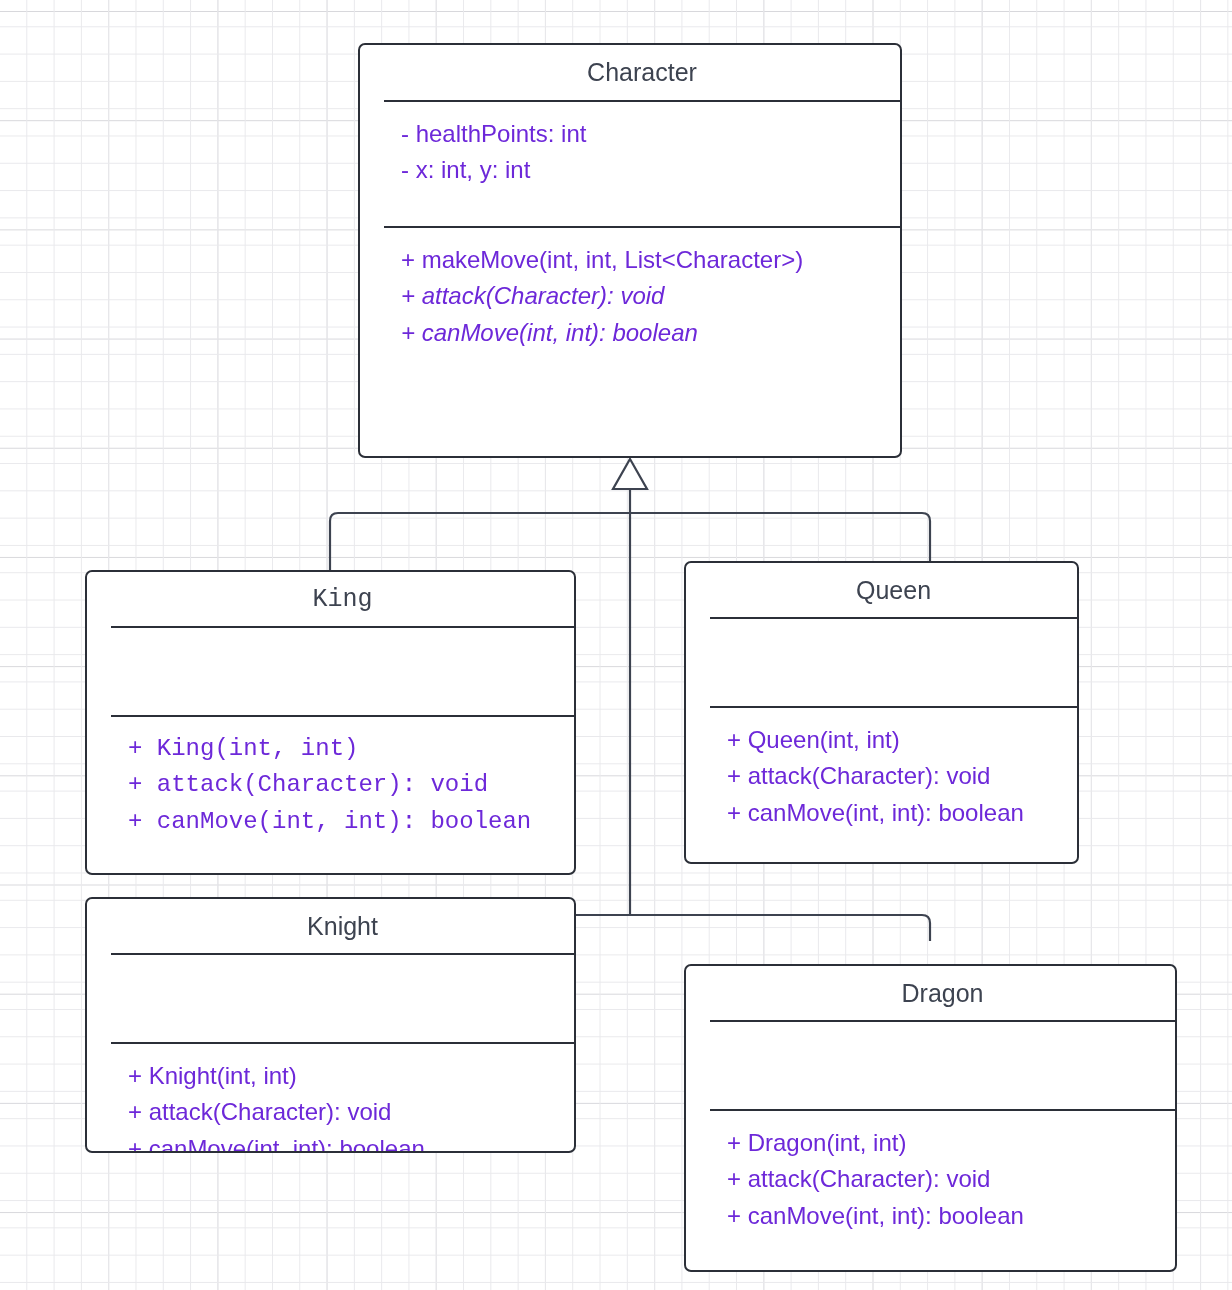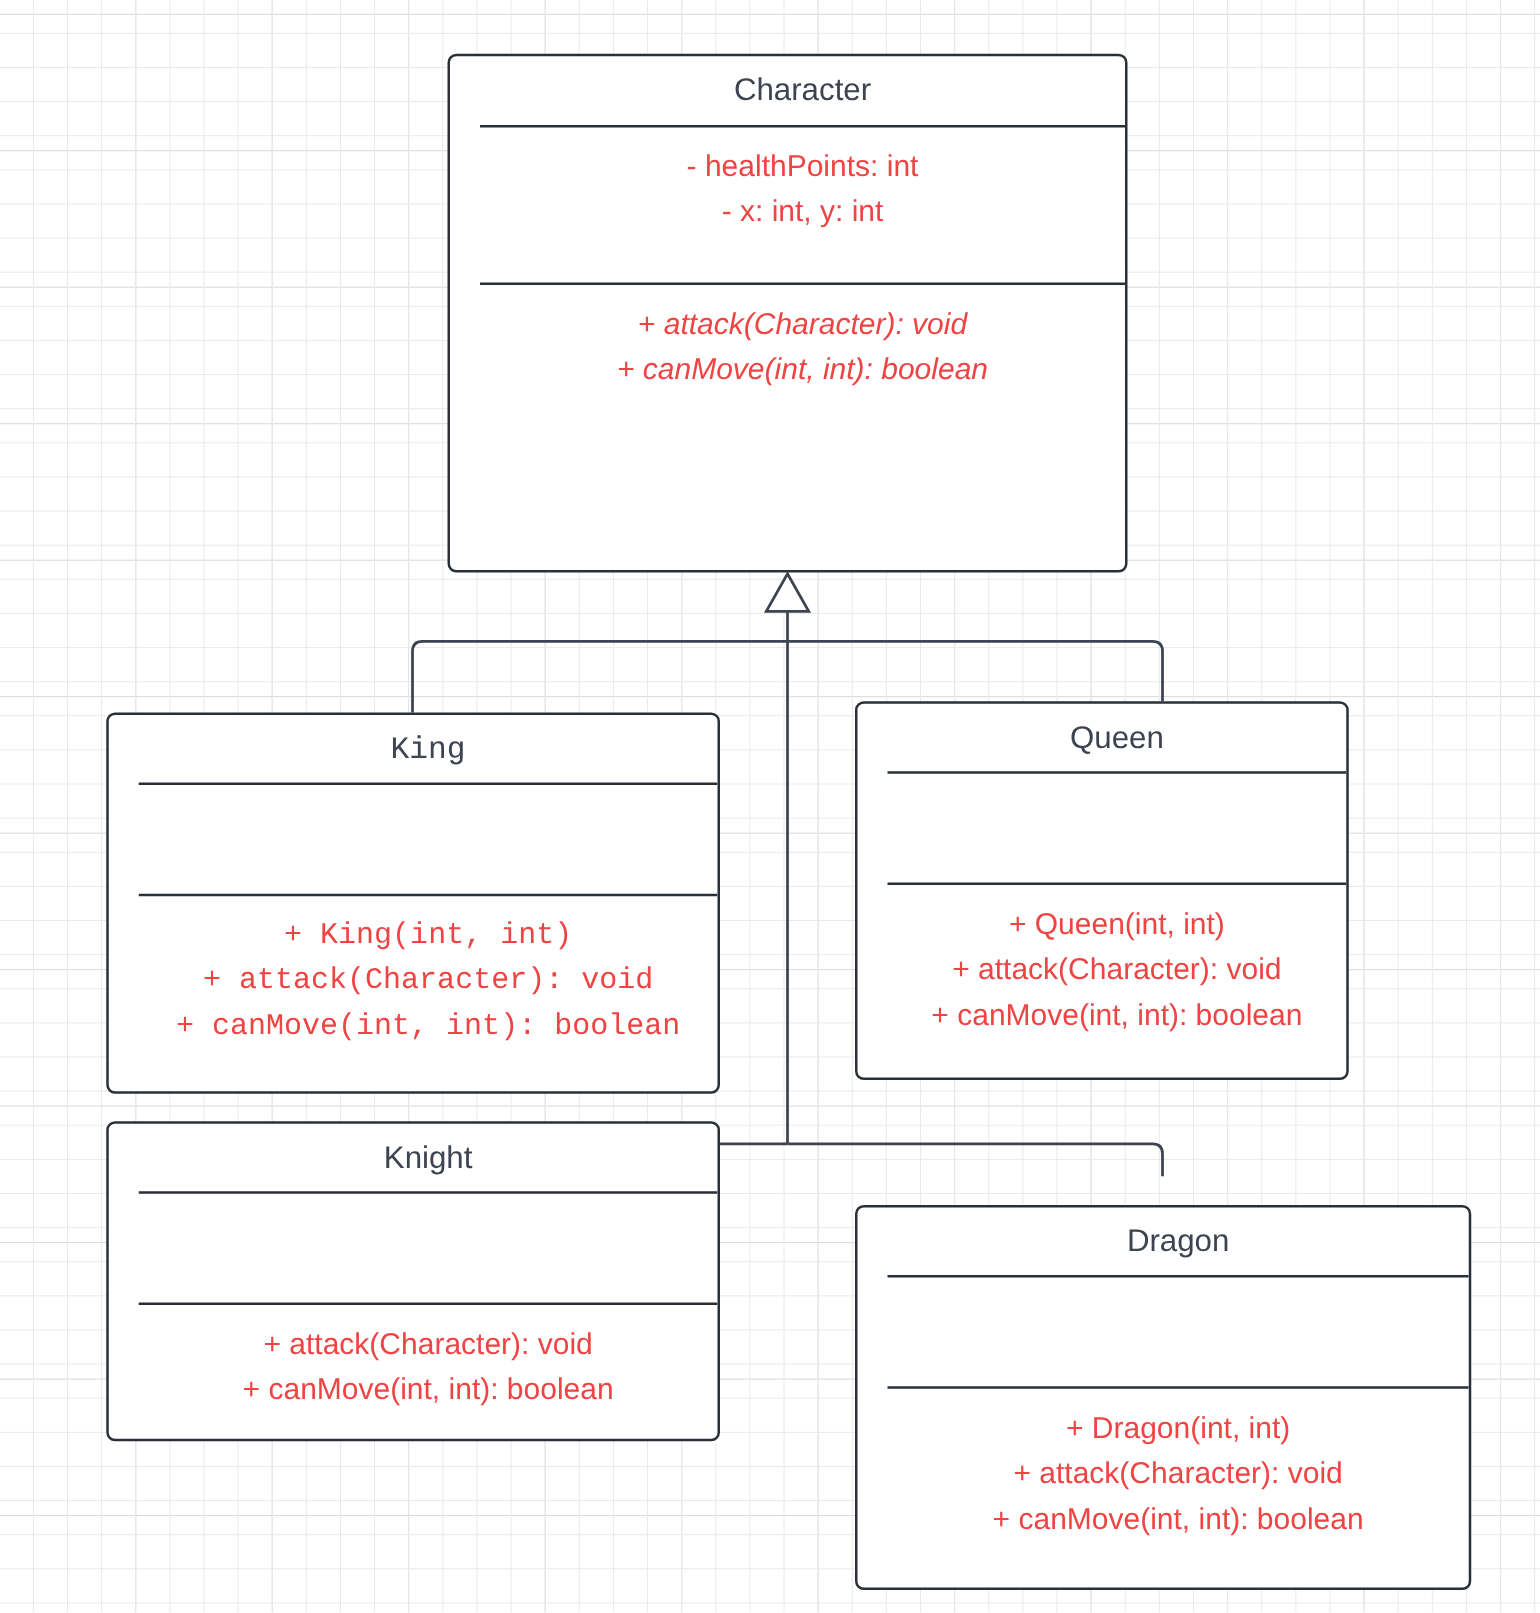--- a/index.html
+++ b/index.html
@@ -67,25 +67,24 @@
     flex: none;
   }
   .uml-compartment {
     box-sizing: border-box;
     padding: 14px 17px 10px 17px;
     flex: none;
     overflow: hidden;
   }
   .uml-compartment.grow { flex: 1 1 auto; }
   .uml-member {
-    color: #ef4444;
+    color: #6d28d9;
     font-size: 24px;
     line-height: 1.52;
     white-space: nowrap;
-    text-align: center;
   }
   .uml-member.abstract {
     font-style: italic;
   }
 
   
   #class-character { left: 358px; top: 43px;  width: 544px; height: 415px; }
   #class-king      { left: 85px;  top: 570px; width: 491px; height: 305px; font-family: Liberation Mono, monospace; }
   #class-queen     { left: 684px; top: 561px; width: 395px; height: 303px; }
   #class-knight    { left: 85px;  top: 897px; width: 491px; height: 256px; }
@@ -120,20 +119,21 @@
 
   <div class="uml-class" id="class-character">
     <div class="uml-title">Character</div>
     <div class="uml-divider"></div>
     <div class="uml-compartment c-attrs">
       <div class="uml-member">- healthPoints: int</div>
       <div class="uml-member">- x: int, y: int</div>
     </div>
     <div class="uml-divider"></div>
     <div class="uml-compartment grow">
+      <div class="uml-member">+ makeMove(int, int, List&lt;Character&gt;)</div>
       <div class="uml-member abstract">+ attack(Character): void</div>
       <div class="uml-member abstract">+ canMove(int, int): boolean</div>
     </div>
   </div>
 
   <div class="uml-class" id="class-king">
     <div class="uml-title">King</div>
     <div class="uml-divider"></div>
     <div class="uml-compartment c-attrs"></div>
     <div class="uml-divider"></div>
@@ -155,20 +155,21 @@
       <div class="uml-member">+ canMove(int, int): boolean</div>
     </div>
   </div>
 
   <div class="uml-class" id="class-knight">
     <div class="uml-title">Knight</div>
     <div class="uml-divider"></div>
     <div class="uml-compartment c-attrs"></div>
     <div class="uml-divider"></div>
     <div class="uml-compartment grow">
+      <div class="uml-member">+ Knight(int, int)</div>
       <div class="uml-member">+ attack(Character): void</div>
       <div class="uml-member">+ canMove(int, int): boolean</div>
     </div>
   </div>
 
   <div class="uml-class" id="class-dragon">
     <div class="uml-title">Dragon</div>
     <div class="uml-divider"></div>
     <div class="uml-compartment c-attrs"></div>
     <div class="uml-divider"></div>

